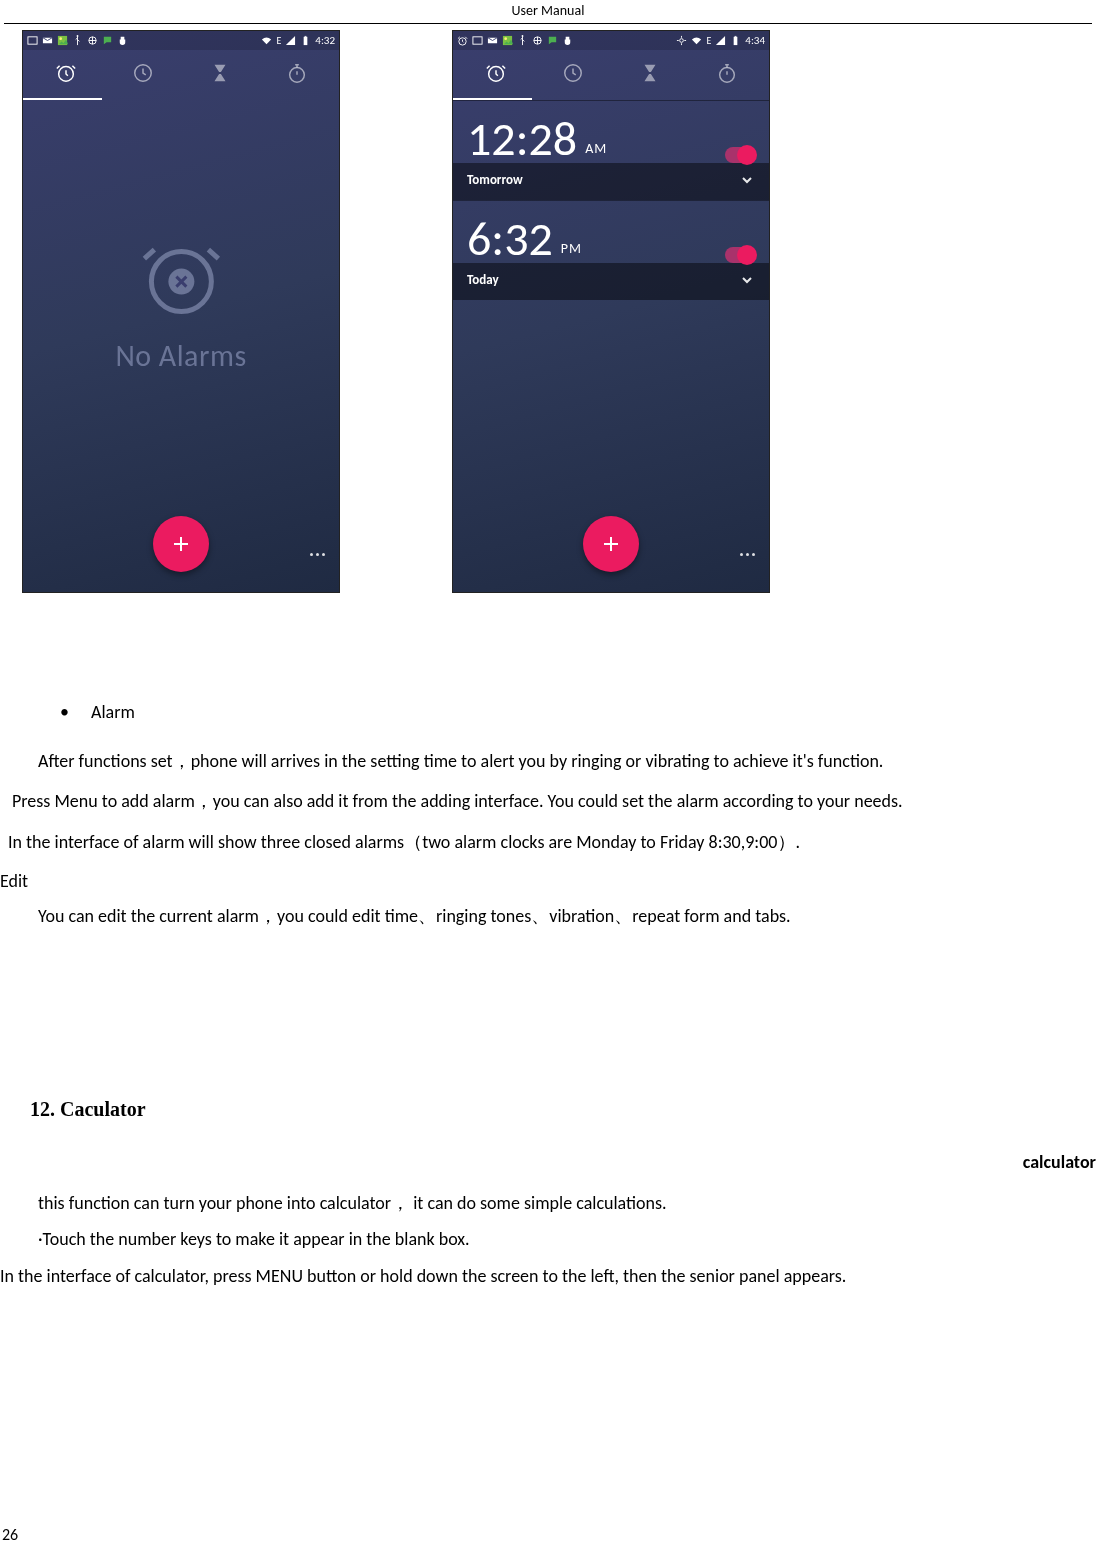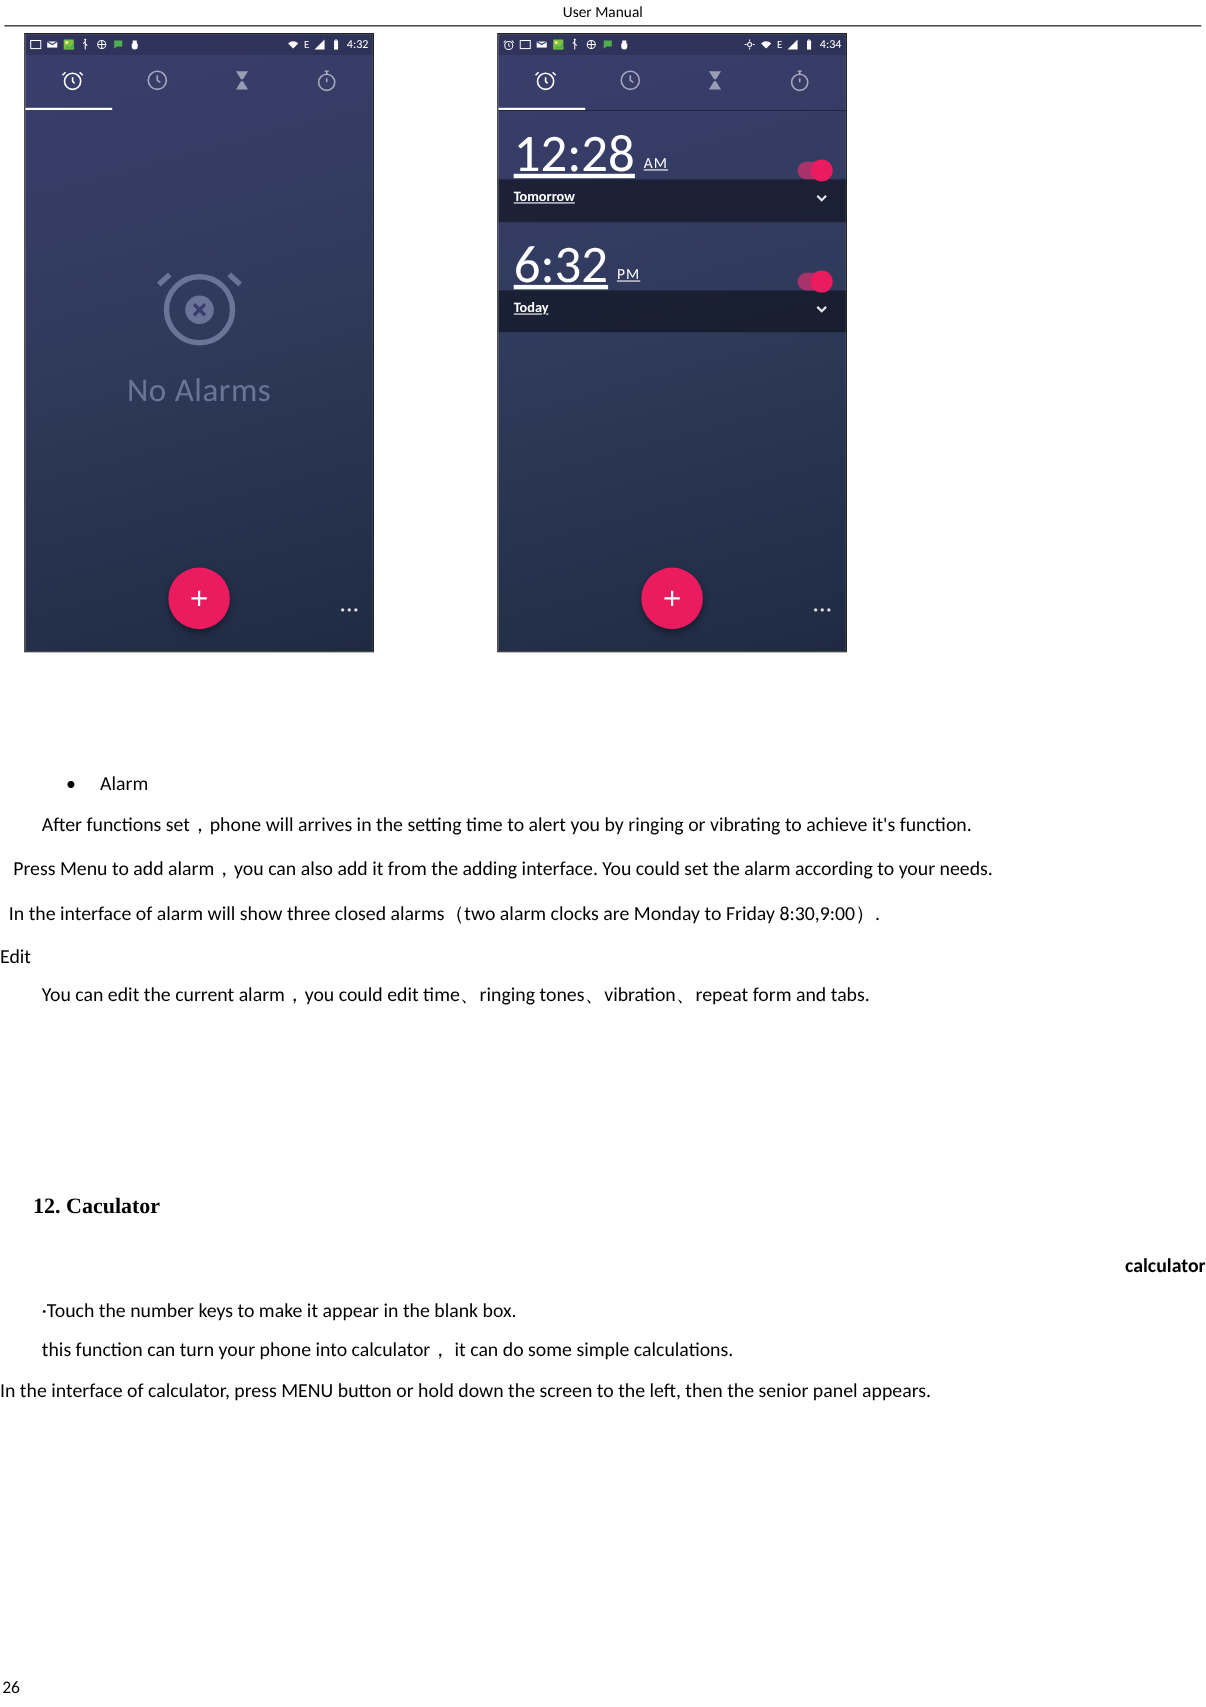--- a/index.html
+++ b/index.html
@@ -107,21 +107,20 @@
     font-size: 18px;
     letter-spacing: -1px;
     writing-mode: vertical-rl;
   }
   .kebab-dots { display: flex; flex-direction: column; gap: 3px; }
   .kebab-dots span { width: 3px; height: 3px; background: rgba(255,255,255,0.85); border-radius: 50%; }
   .alarm-item {
     padding: 14px 14px 10px 14px;
     color: #fff;
     border-top: 1px solid rgba(0,0,0,0.4);
-    text-decoration: underline;
   }
   .alarm-item:first-of-type { border-top: none; }
   .alarm-time {
     display: flex;
     align-items: flex-end;
     justify-content: space-between;
   }
   .alarm-time-main {
     font-size: 48px;
     font-weight: 200;
@@ -154,21 +153,21 @@
     align-items: center;
     margin-top: 18px;
     font-size: 13px;
   }
   .darkband { background: rgba(0,0,0,0.45); margin: 0 -14px -10px -14px; padding: 9px 14px; display: flex; justify-content: space-between; align-items: flex-start; }
   .chev svg { width: 16px; height: 16px; }
   .chev { color: rgba(255,255,255,0.9); }
 
   .content { margin-top: 108px; }
   .section-body { padding-left: 38px; padding-right: 4px; }
-  .bullet-row { padding-left: 60px; margin-bottom: 14px; }
+  .bullet-row { padding-left: 60px; margin-bottom: 26px; }
   .bullet-row::before { content: "•"; margin-right: 22px; }
   .para { margin-bottom: 16px; line-height: 1.35; text-align: justify;}
   .para-tight { margin-bottom: 12px; }
   .left-flush { padding-left: 0; }
   .h-edit { margin: 0 0 12px 0; }
   .section-heading {
     font-family: "SimSun", "MS Song", serif;
     font-size: 20px;
     font-weight: bold;
     margin: 170px 0 30px 30px;
@@ -446,19 +445,19 @@
   <div class="para" style="padding-left:12px;padding-right:0;">Press Menu to add alarm，you can also add it from the adding interface. You could set the alarm according to your needs.</div>
   <div class="para" style="padding-left:8px;">In the interface of alarm will show three closed alarms（two alarm clocks are Monday to Friday 8:30,9:00）.</div>
   <div class="h-edit left-flush">Edit</div>
   <div class="section-body">
     <div class="para">You can edit the current alarm，you could edit time、ringing tones、vibration、repeat form and tabs.</div>
   </div>
 
   <div class="section-heading">12. Caculator</div>
   <div class="subhead">calculator</div>
   <div class="section-body">
+    <div class="para para-tight">this function can turn your phone into calculator，   it can do some simple calculations.</div>
     <div class="para para-tight">·Touch the number keys to make it appear in the blank box.</div>
-    <div class="para para-tight">this function can turn your phone into calculator，   it can do some simple calculations.</div>
   </div>
   <div class="para left-flush" style="margin-bottom:0;">In the interface of calculator, press MENU button or hold down the screen to the left, then the senior panel appears.</div>
 </div>
 
 <div class="page-num">26</div>
 
 </body></html>

